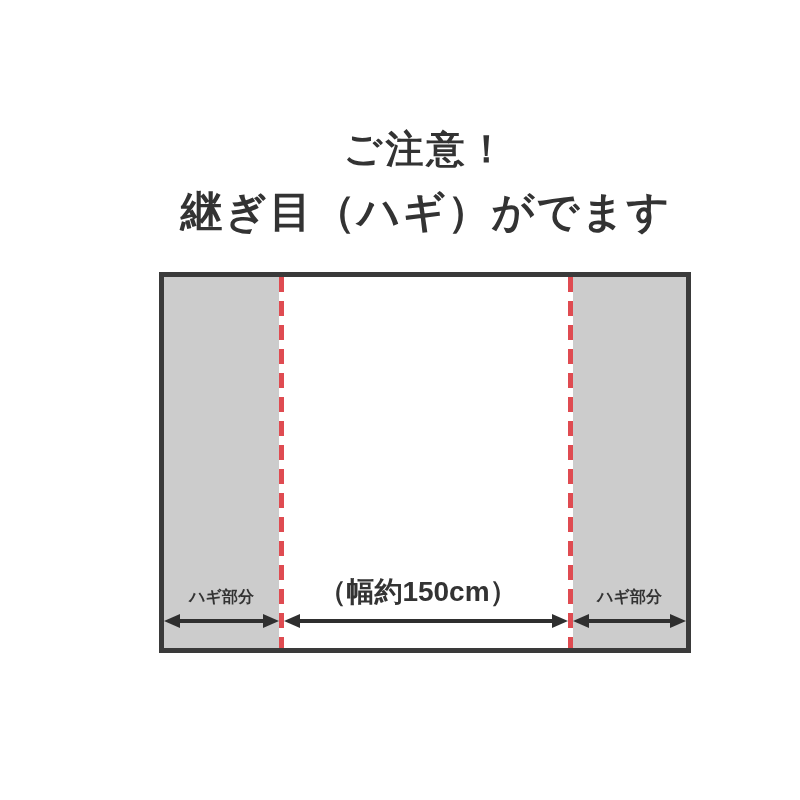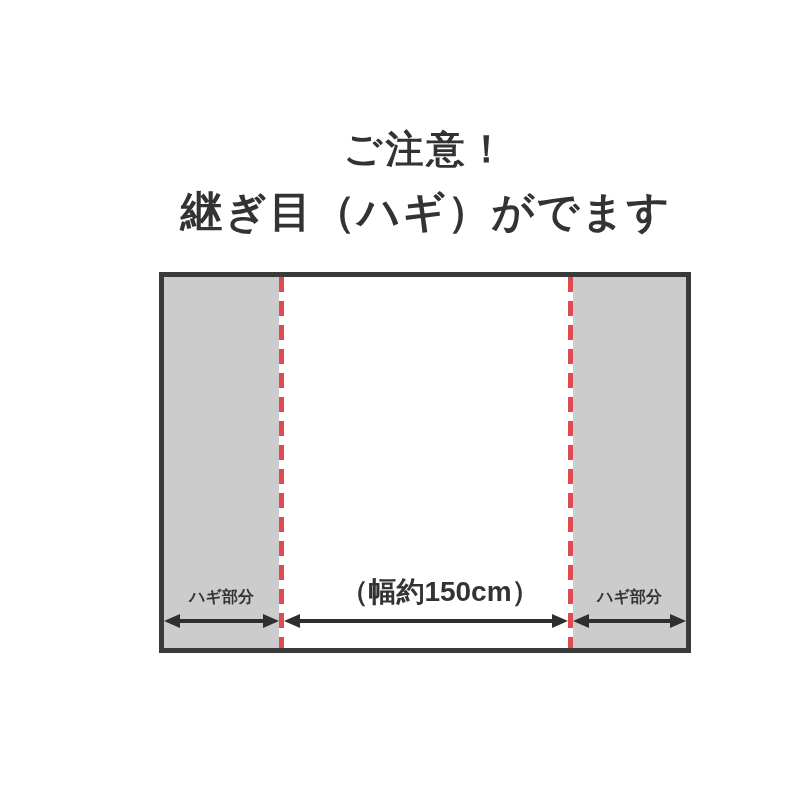--- a/index.html
+++ b/index.html
@@ -54,21 +54,21 @@
   .dash-left{left:115px;}
   .dash-right{left:404px;}
   .label{
     position:absolute;
     font-size:16px;font-weight:bold;color:var(--text);
     white-space:nowrap;
   }
   .label-left{left:0;width:115px;text-align:center;bottom:40px;}
   .label-right{left:409px;width:113px;text-align:center;bottom:40px;}
   .label-center{
-    position:absolute;left:134px;width:284px;bottom:38px;
+    position:absolute;left:112px;width:284px;bottom:38px;
     text-align:center;
     font-size:28px;font-weight:bold;color:var(--text);
     line-height:37px;white-space:nowrap;
   }
   .arrow{
     position:absolute;bottom:20px;height:15px;
     display:flex;align-items:center;
   }
   .arrow-left{left:0;width:115px;}
   .arrow-center{left:120px;width:284px;}

